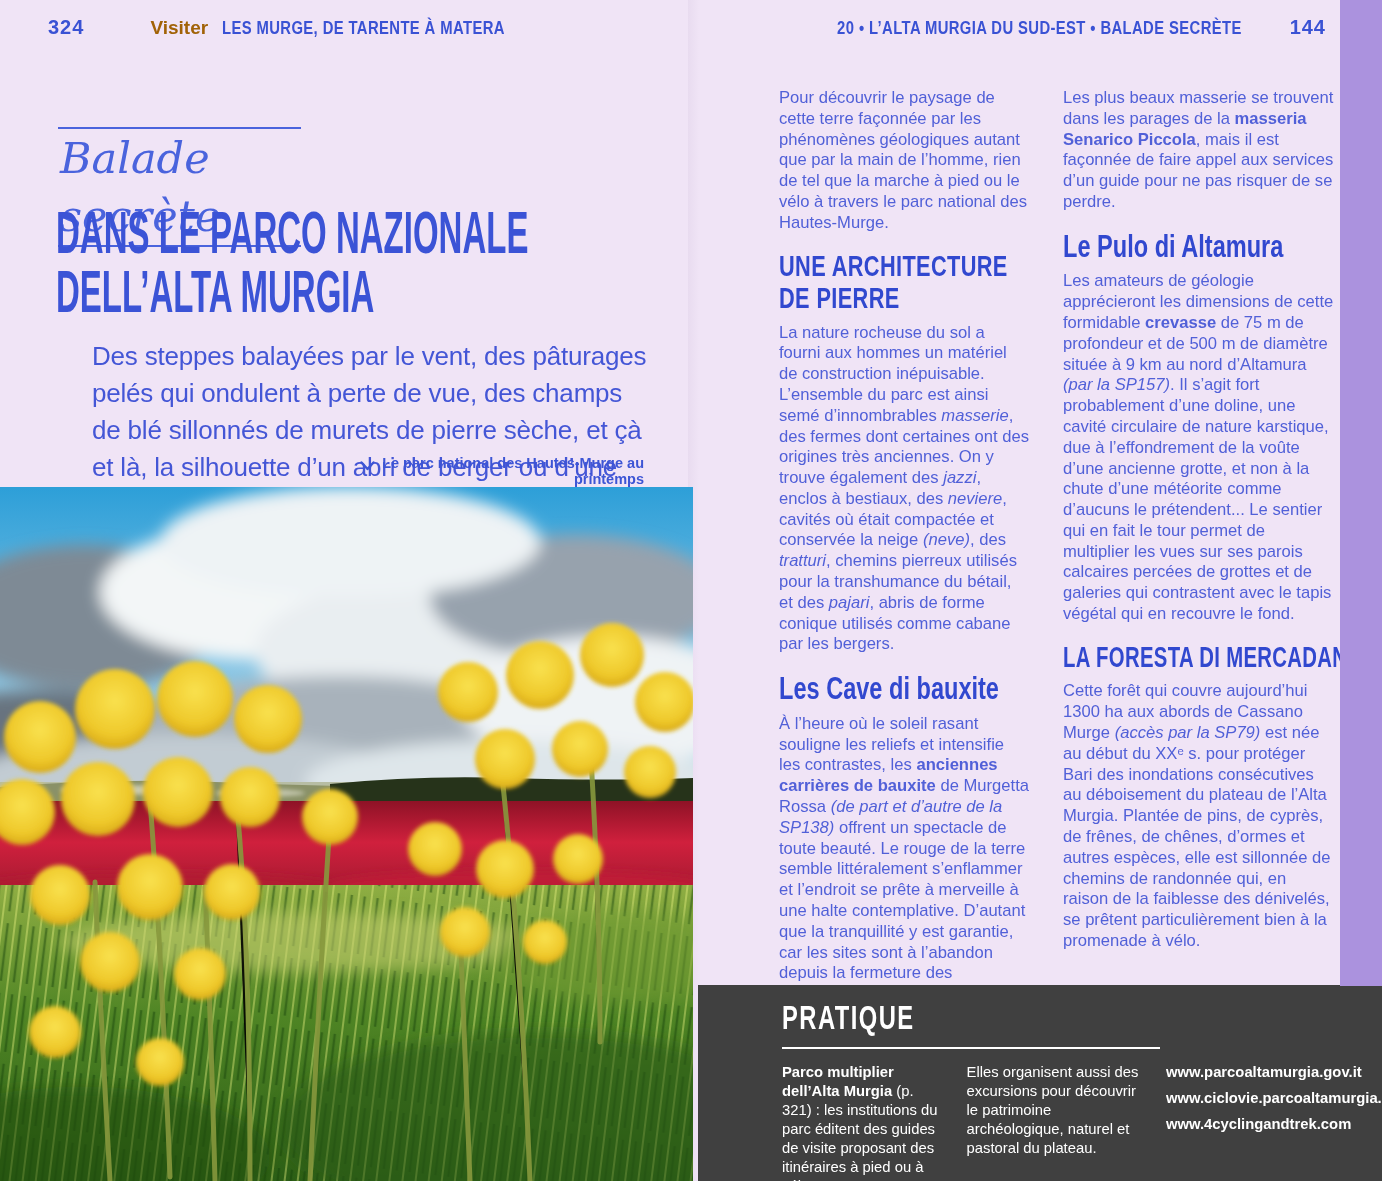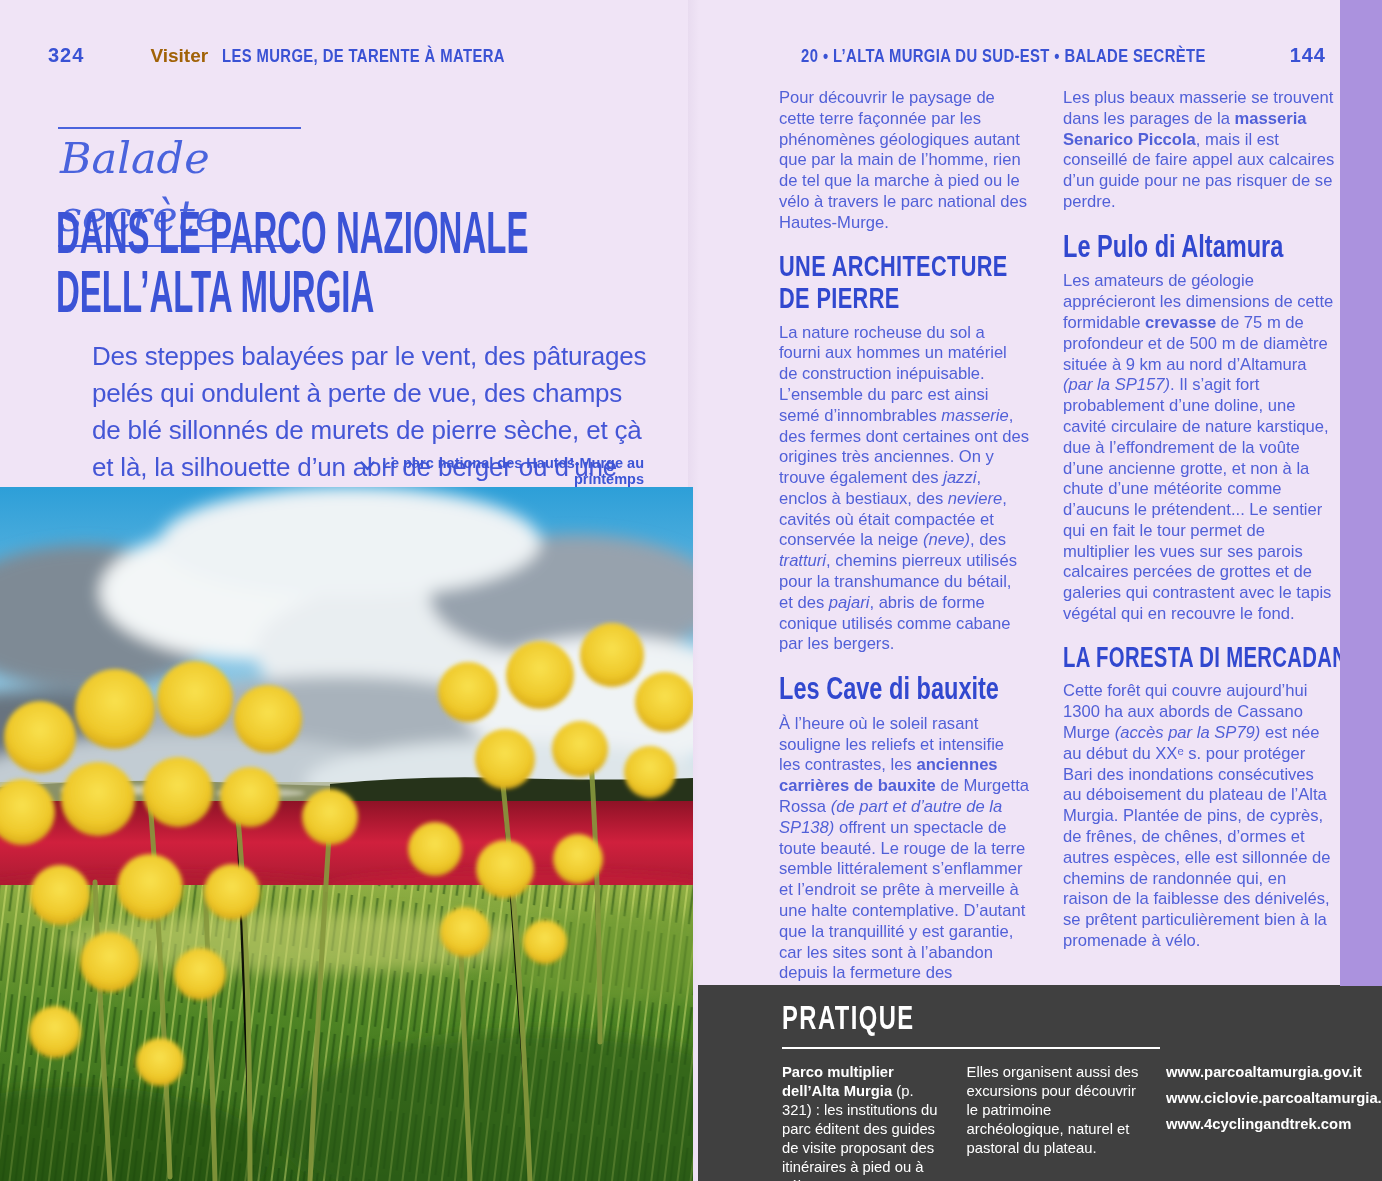--- a/index.html
+++ b/index.html
@@ -9,23 +9,23 @@
     font-family:"Liberation Sans",sans-serif;
     color:#4f5fd8;
   }
   
   .gutter{position:absolute;left:688px;top:0;width:16px;height:1181px;
     background:linear-gradient(90deg,rgba(90,60,120,0.05),rgba(90,60,120,0) 70%);}
   
   .thumb-tab{position:absolute;left:1340px;top:0;width:42px;height:986px;background:#ab92de;}
 
   
-  .hdr{position:absolute;top:44px;display:flex;align-items:center;}
+  .hdr{position:absolute;top:16px;display:flex;align-items:center;}
   .hdr-left{left:48px;gap:0;}
-  .hdr-right{right:56px;gap:36px;}
+  .hdr-right{right:56px;}
   .folio{font-weight:bold;font-size:20px;color:#3a52d4;letter-spacing:1px;}
   .hdr-section{font-weight:bold;font-size:19px;color:#a16207;margin-left:66px;}
   .caps-strip{
     display:inline-block;font-weight:bold;font-size:19px;color:#3a52d4;
     letter-spacing:.5px;white-space:nowrap;
     transform:scaleX(.78);transform-origin:0 50%;
   }
   .hdr-left .caps-strip{margin-left:14px;}
   .hdr-right .caps-strip{transform-origin:100% 50%;margin-right:48px;}
 
@@ -248,21 +248,21 @@
 
   <div class="col col-mid">
     <p class="para">Pour découvrir le paysage de cette terre façonnée par les phénomènes géologiques autant que par la main de l’homme, rien de tel que la marche à pied ou le vélo à travers le parc national des Hautes-Murge.</p>
     <div class="h-caps">UNE ARCHITECTURE DE PIERRE</div>
     <p class="para"><span>La nature rocheuse du sol a fourni aux hommes un matériel de construction inépuisable. L’ensemble du parc est ainsi semé d’innombrables </span><span class="i">masserie</span><span>, des fermes dont certaines ont des origines très anciennes. On y trouve également des </span><span class="i">jazzi</span><span>, enclos à bestiaux, des </span><span class="i">neviere</span><span>, cavités où était compactée et conservée la neige </span><span class="i">(neve)</span><span>, des </span><span class="i">tratturi</span><span>, chemins pierreux utilisés pour la transhumance du bétail, et des </span><span class="i">pajari</span><span>, abris de forme conique utilisés comme cabane par les bergers.</span></p>
     <div class="h-lc">Les Cave di bauxite</div>
     <p class="para"><span>À l’heure où le soleil rasant souligne les reliefs et intensifie les contrastes, les </span><span class="b">anciennes carrières de bauxite</span><span> de Murgetta Rossa </span><span class="i">(de part et d’autre de la SP138)</span><span> offrent un spectacle de toute beauté. Le rouge de la terre semble littéralement s’enflammer et l’endroit se prête à merveille à une halte contemplative. D’autant que la tranquillité y est garantie, car les sites sont à l’abandon depuis la fermeture des exploitations en 1978.</span></p>
   </div>
 
   <div class="col col-right">
-    <p class="para"><span>Les plus beaux masserie se trouvent dans les parages de la </span><span class="b">masseria Senarico Piccola</span><span>, mais il est conseillé de faire appel aux calcaires d’un guide pour ne pas risquer de se perdre.</span></p>
+    <p class="para"><span>Les plus beaux masserie se trouvent dans les parages de la </span><span class="b">masseria Senarico Piccola</span><span>, mais il est façonnée de faire appel aux services d’un guide pour ne pas risquer de se perdre.</span></p>
     <div class="h-lc">Le Pulo di Altamura</div>
     <p class="para"><span>Les amateurs de géologie apprécieront les dimensions de cette formidable </span><span class="b">crevasse</span><span> de 75 m de profondeur et de 500 m de diamètre située à 9 km au nord d’Altamura </span><span class="i">(par la SP157)</span><span>. Il s’agit fort probablement d’une doline, une cavité circulaire de nature karstique, due à l’effondrement de la voûte d’une ancienne grotte, et non à la chute d’une météorite comme d’aucuns le prétendent... Le sentier qui en fait le tour permet de multiplier les vues sur ses parois calcaires percées de grottes et de galeries qui contrastent avec le tapis végétal qui en recouvre le fond.</span></p>
     <div class="h-caps oneline">LA FORESTA DI MERCADANTE</div>
     <p class="para"><span>Cette forêt qui couvre aujourd’hui 1300 ha aux abords de Cassano Murge </span><span class="i">(accès par la SP79)</span><span> est née au début du XXᵉ s. pour protéger Bari des inondations consécutives au déboisement du plateau de l’Alta Murgia. Plantée de pins, de cyprès, de frênes, de chênes, d’ormes et autres espèces, elle est sillonnée de chemins de randonnée qui, en raison de la faiblesse des dénivelés, se prêtent particulièrement bien à la promenade à vélo.</span></p>
   </div>
 
   <div class="pratique">
     <div class="pratique-title">PRATIQUE</div>
     <div class="pratique-rule"></div>
     <div class="pratique-cols">

